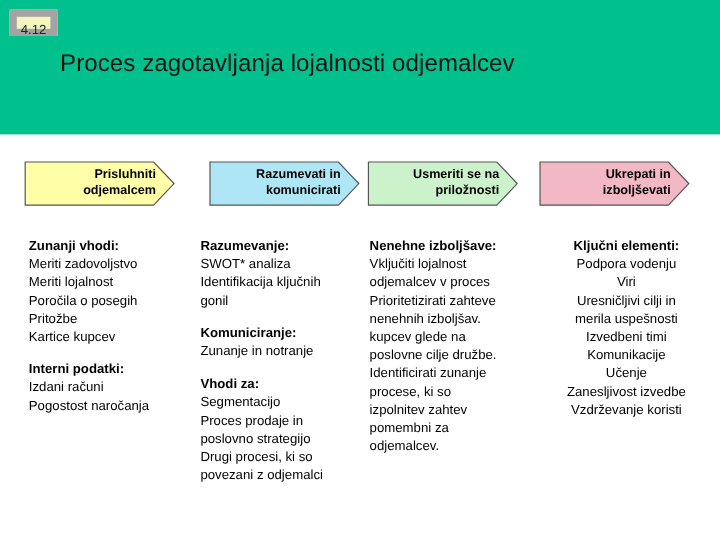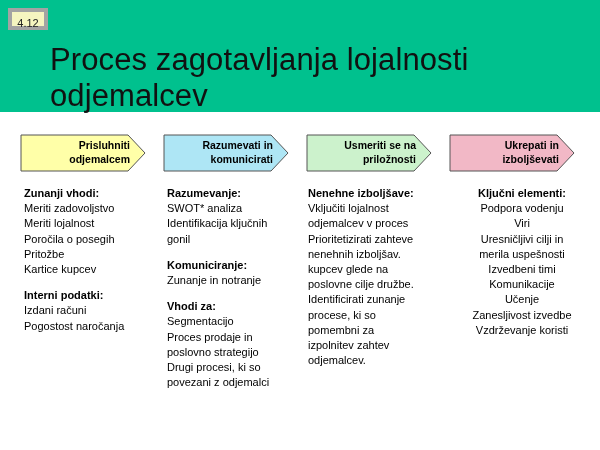--- a/index.html
+++ b/index.html
@@ -28,33 +28,33 @@
     height: 112px;
     background: #00c18e;
   }
   .slide-number {
     position: absolute;
     left: 8px;
     top: 8px;
     width: 40px;
     height: 22px;
     background: #f5f5c0;
-    border: 4px solid #a3a3a3;
+    border: 6px solid #a3a3a3;
     font-size: 11px;
     color: #222222;
     line-height: 22px;
     text-align: center;
     box-sizing: border-box;
   }
   .slide-title {
     position: absolute;
     left: 50px;
     top: 42px;
     width: 520px;
-    font-size: 31px;
+    font-size: 20px;
     color: #111111;
     font-weight: normal;
     letter-spacing: 0.1px;
   }
 
   
   .chev-row {
     position: absolute;
     left: 0;
     top: 134px;
@@ -87,20 +87,21 @@
   
   .col {
     position: absolute;
     top: 186px;
     font-size: 11px;
     color: #000000;
     line-height: 15.2px;
   }
   .col .blk {
     margin-bottom: 11px;
+    margin-top: 12px;
   }
   .col .blk:last-child {
     margin-bottom: 0;
   }
   .col .hd {
     font-weight: bold;
   }
   .col .ln {
     font-weight: normal;
   }
@@ -121,21 +122,21 @@
     <div class="chev" id="chev0" style="left:20px; width:126px;">
       <svg width="126" height="38" viewBox="0 0 126 38">
         <polygon points="1,1 108,1 125,19 108,37 1,37" fill="#ffffa8" stroke="#555555" stroke-width="1"></polygon>
       </svg>
       <div class="chev-label">
         <span>Prisluhniti</span><br>
         <span>odjemalcem</span>
       </div>
     </div>
 
-    <div class="chev" id="chev1" style="left:163px; width:126px;">
+    <div class="chev" id="chev1" style="left:174px; width:126px;">
       <svg width="126" height="38" viewBox="0 0 126 38">
         <polygon points="1,1 108,1 125,19 108,37 1,37" fill="#aee6f5" stroke="#555555" stroke-width="1"></polygon>
       </svg>
       <div class="chev-label">
         <span>Razumevati in</span><br>
         <span>komunicirati</span>
       </div>
     </div>
 
     <div class="chev" id="chev2" style="left:306px; width:126px;">
@@ -201,22 +202,22 @@
     <div class="blk">
       <div class="hd">Nenehne izboljšave:</div>
       <div class="ln">Vključiti lojalnost</div>
       <div class="ln">odjemalcev v proces</div>
       <div class="ln">Prioritetizirati zahteve</div>
       <div class="ln">nenehnih izboljšav.</div>
       <div class="ln">kupcev glede na</div>
       <div class="ln">poslovne cilje družbe.</div>
       <div class="ln">Identificirati zunanje</div>
       <div class="ln">procese, ki so</div>
+      <div class="ln">izpolnitev zahtev</div>
       <div class="ln">pomembni za</div>
-      <div class="ln">izpolnitev zahtev</div>
       <div class="ln">odjemalcev.</div>
     </div>
   </div>
 
   <div class="col" style="left:452px; width:140px;text-align:center;">
     <div class="blk">
       <div class="hd">Ključni elementi:</div>
       <div class="ln">Podpora vodenju</div>
       <div class="ln">Viri</div>
       <div class="ln">Uresničljivi cilji in</div>

